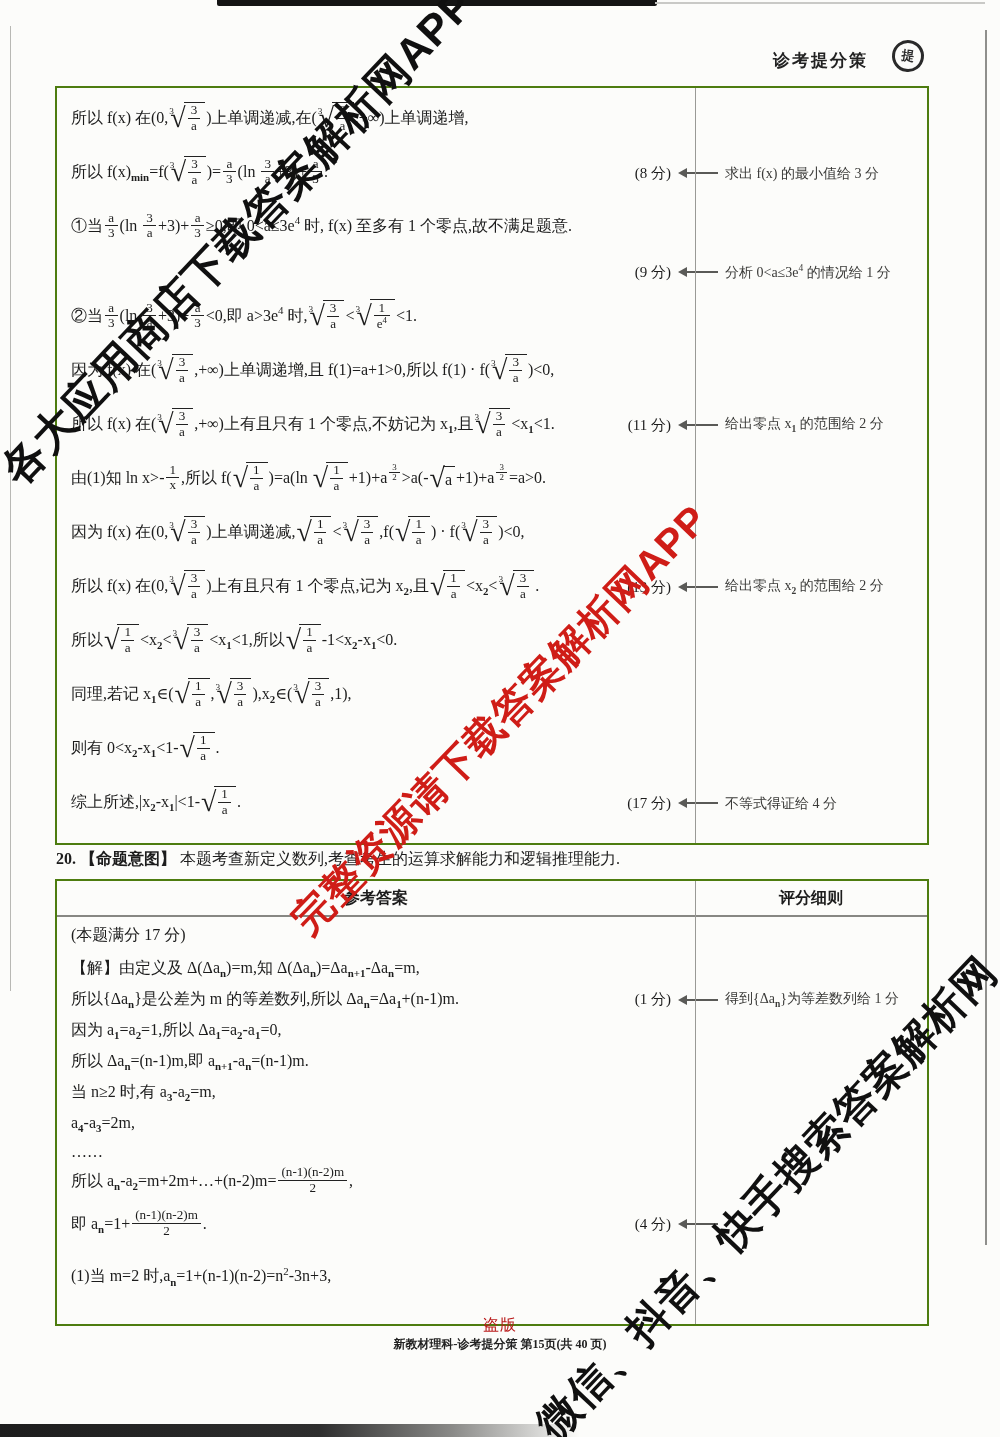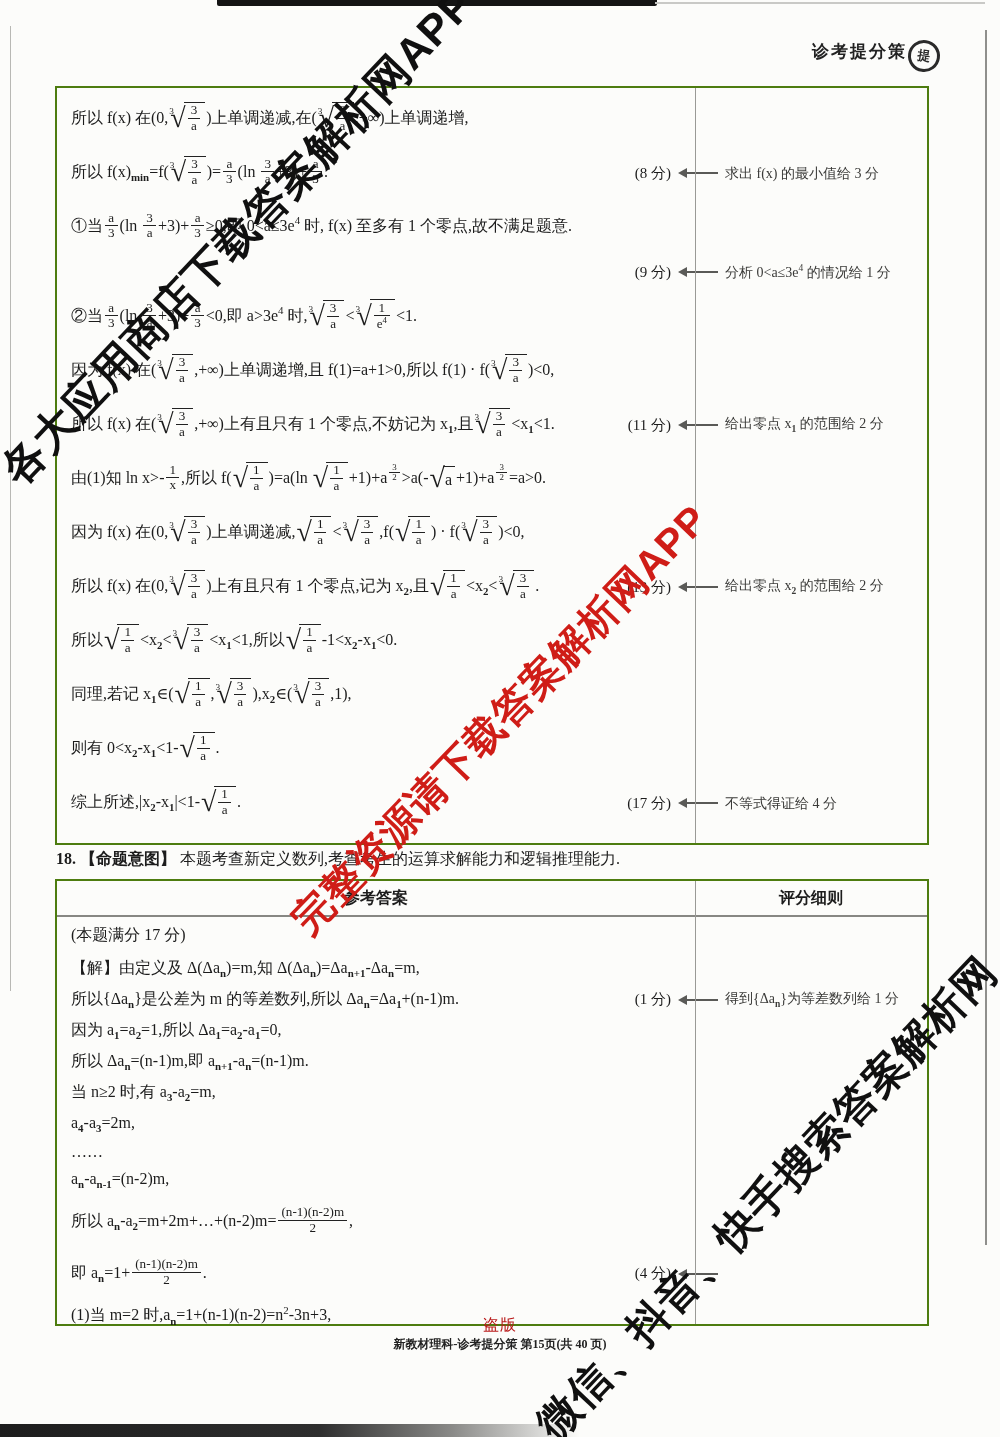--- a/index.html
+++ b/index.html
@@ -9,21 +9,21 @@
     font-family:"Liberation Serif","DejaVu Serif",serif;
   }
   
   .scan-top-bar{position:absolute;left:217px;top:0;width:440px;height:6px;background:#141414;border-radius:0 0 2px 2px;}
   .scan-top-line{position:absolute;left:655px;top:2px;width:330px;height:2px;background:#c9c9c6;}
   .page-edge-left{position:absolute;left:10px;top:26px;width:1px;height:965px;background:#b8b8b4;}
   .page-edge-right{position:absolute;left:985px;top:30px;width:2px;height:1215px;background:#8f8f8c;}
   .scan-bottom-bar{position:absolute;left:0;bottom:0;width:580px;height:13px;
     background:linear-gradient(90deg,#1d1d1d 0%,#2e2e2e 55%,#8a8a88 78%,rgba(250,250,248,0) 100%);}
   
-  .brand{position:absolute;top:40px;right:60px;display:flex;align-items:flex-start;gap:1px;
+  .brand{position:absolute;top:40px;right:76px;display:flex;align-items:flex-end;gap:24px;
     font-family:"Liberation Sans","DejaVu Sans",sans-serif;}
   .brand-text{font-size:17px;font-weight:700;letter-spacing:2px;color:#222;}
   .brand-logo{width:26px;height:26px;border:3px solid #2a2a2a;border-radius:50%;
     display:flex;align-items:center;justify-content:center;font-size:13px;font-weight:700;color:#2a2a2a;transform:rotate(8deg);}
   
   .wm{position:absolute;width:820px;text-align:center;white-space:nowrap;
     font-family:"Liberation Sans","DejaVu Sans",sans-serif;font-weight:700;letter-spacing:1px;
     pointer-events:none;z-index:30;}
   .wm1{left:-172px;top:208px;font-size:43px;color:#101010;transform:rotate(-46.5deg);}
   .wm2{left:90px;top:692px;font-size:40px;color:#cf1d17;transform:rotate(-46deg);}
@@ -408,21 +408,21 @@
         </div>
         <div class="cell-r">
           <span class="arr"></span>
           <span class="note">不等式得证给 4 分</span>
         </div>
       </div>
     </div>
 </div>
 
 <div class="q19">
-  <span class="qnum">18.</span>
+  <span class="qnum">20.</span>
   <span class="qtag">【命题意图】</span>
   <span class="qtext">本题考查新定义数列,考查考生的运算求解能力和逻辑推理能力.</span>
 </div>
 
 <div class="box" id="box2">
   <div class="thead">
     <div class="th-l">参考答案</div>
     <div class="th-r">评分细则</div>
   </div>
   <div>
@@ -473,26 +473,20 @@
         <div class="cell-r"></div>
       </div>
       <div class="row">
         <div class="cell-l">
           <span class="formula">……</span>
         </div>
         <div class="cell-r"></div>
       </div>
       <div class="row">
         <div class="cell-l">
-          <span class="formula">a<sub class="sb">n</sub>-a<sub class="sb">n-1</sub>=(n-2)m,</span>
-        </div>
-        <div class="cell-r"></div>
-      </div>
-      <div class="row">
-        <div class="cell-l">
           <span class="formula">所以 a<sub class="sb">n</sub>-a<sub class="sb">2</sub>=m+2m+…+(n-2)m=<span class="fr">
               <span class="fn">(n-1)(n-2)m</span>
               <span class="fd">2</span>
             </span>,</span>
         </div>
         <div class="cell-r"></div>
       </div>
       <div class="row">
         <div class="cell-l">
           <span class="formula">即 a<sub class="sb">n</sub>=1+<span class="fr">

